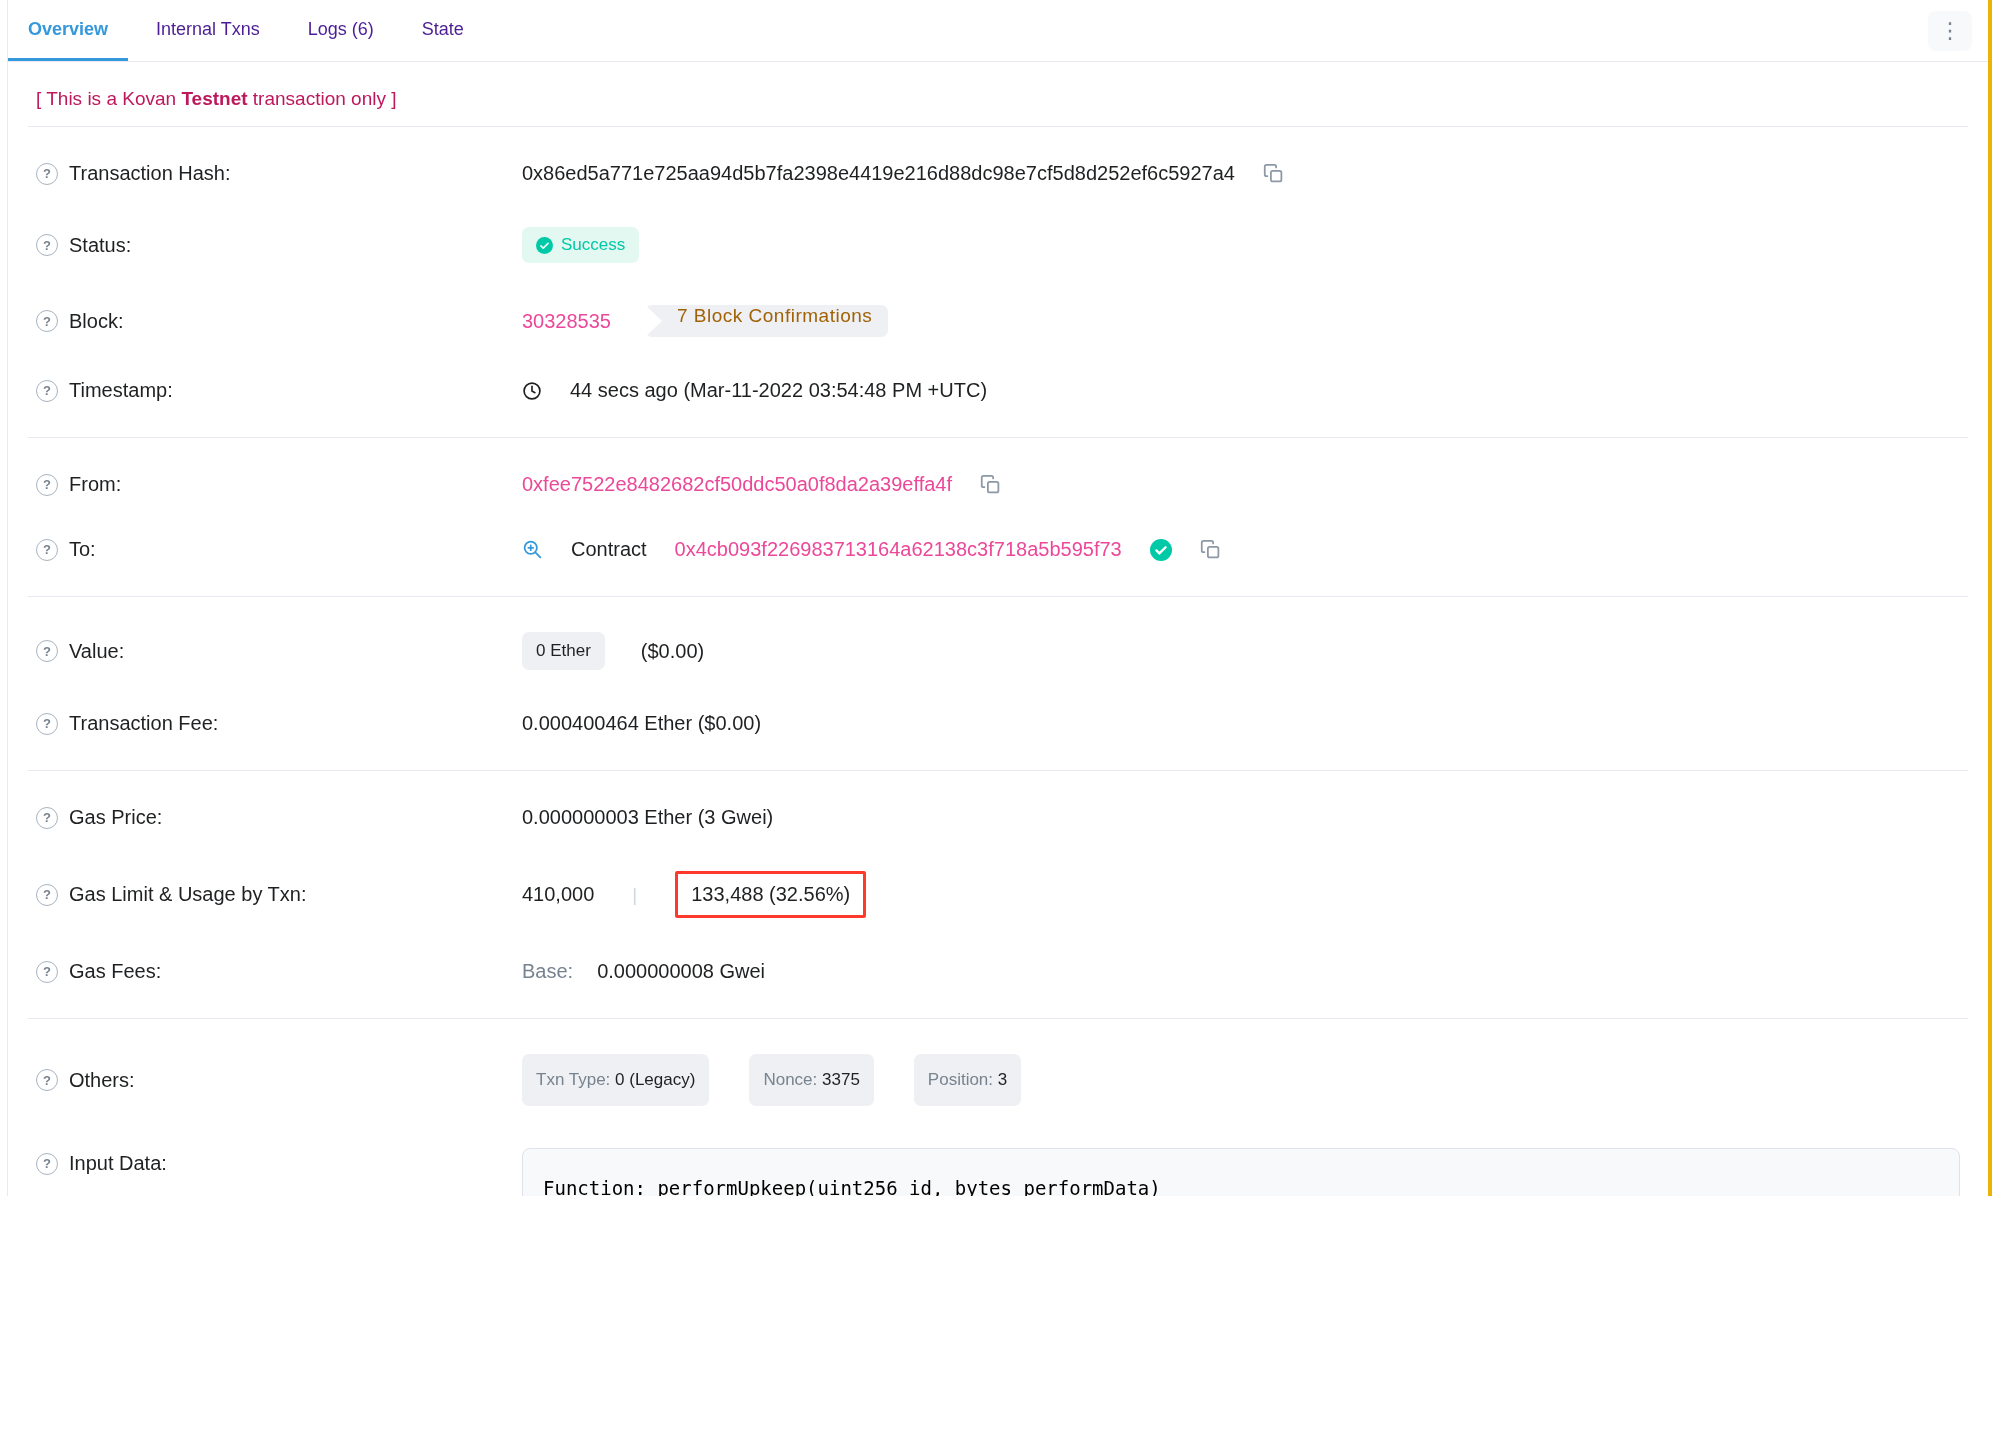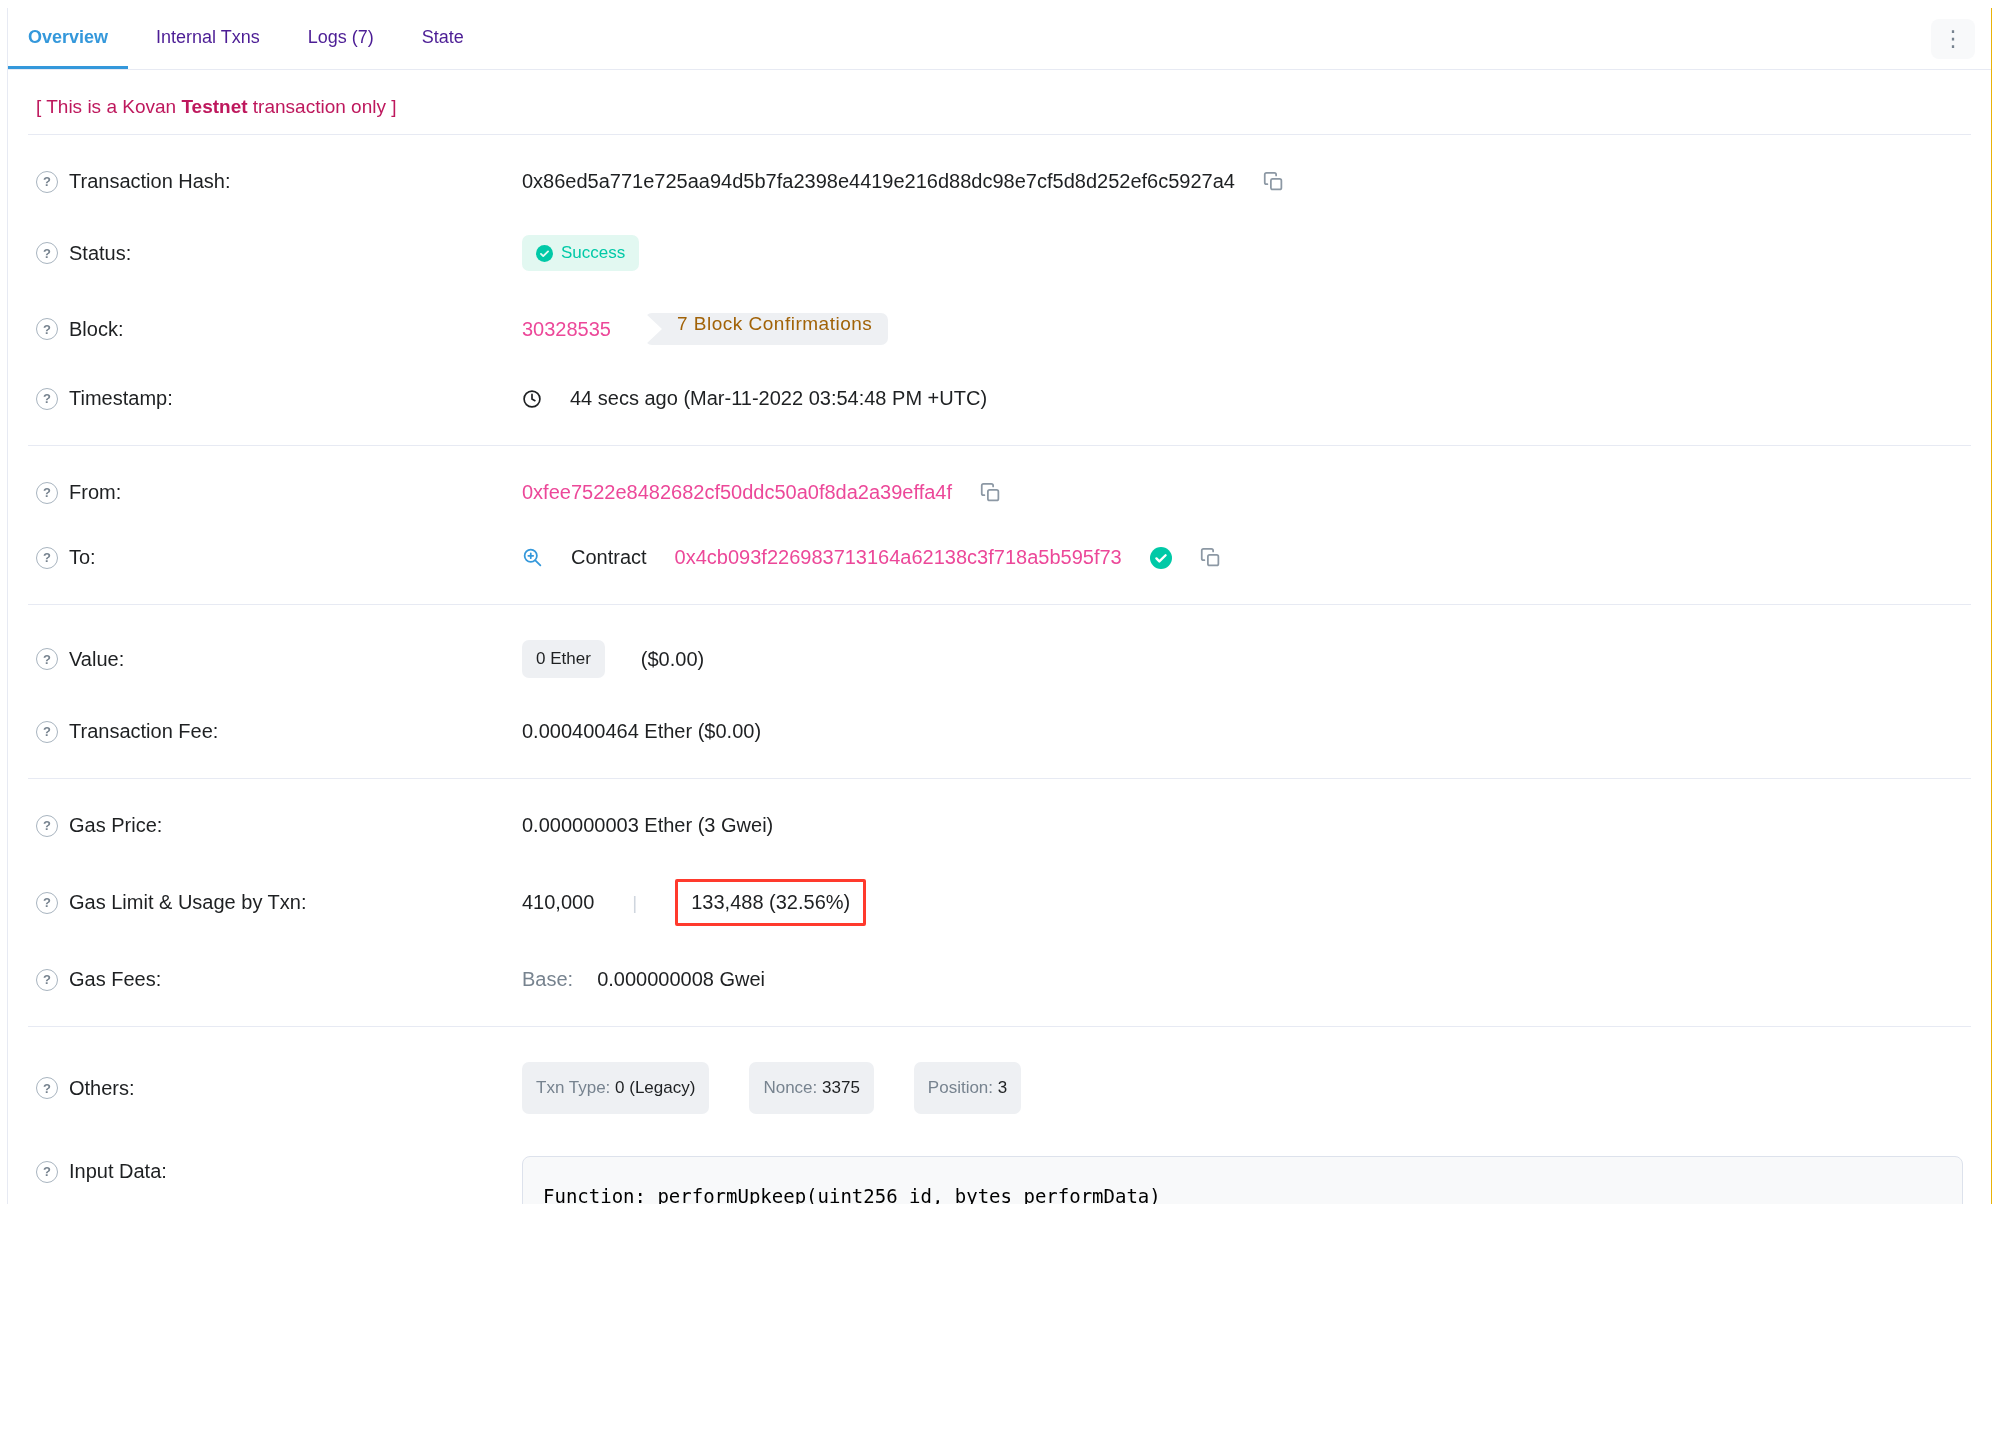--- a/index.html
+++ b/index.html
@@ -1,19 +1,19 @@
 <!DOCTYPE html>
 <html><head>
 <meta charset="utf-8">
 <style>
   * { box-sizing: border-box; margin: 0; padding: 0; }
   html,body { background:#ffffff; width:1999px; }
   body { font-family:"Liberation Sans","DejaVu Sans",sans-serif; color:#1e2022; }
 
-  .card { margin:8px 7px; border-left:1px solid #e7eaf3; border-right:1px solid #eab308;
+  .card { margin:0 7px; border-left:1px solid #e7eaf3; border-right:4px solid #eab308;
           height:1196px; overflow:hidden; background:#fff; }
 
   
   .tabbar { display:flex; align-items:stretch; height:62px; border-bottom:1px solid #e7eaf3; }
   .tab { display:flex; align-items:center; padding:0 20px; margin-right:8px; font-size:18px;
          font-weight:500; color:#4c1d95; cursor:pointer; border-bottom:3px solid transparent; }
   .tab.active { color:#3498db; font-weight:700; border-bottom-color:#3498db; }
   .kebab-btn { margin-left:auto; align-self:center; margin-right:16px; width:44px; height:40px;
                background:#f8f9fa; border:none; border-radius:8px; color:#77838f; font-size:22px;
                line-height:1; cursor:pointer; display:flex; align-items:center; justify-content:center; }
@@ -64,21 +64,21 @@
   svg { display:block; }
 </style>
 </head>
 <body>
 
 <div class="card">
 
   <div class="tabbar">
     <div class="tab active">Overview</div>
     <div class="tab">Internal Txns</div>
-    <div class="tab">Logs (7)</div>
+    <div class="tab">Logs (6)</div>
     <div class="tab">State</div>
     <button class="kebab-btn">
       <span>⋮</span>
     </button>
   </div>
 
   <div class="body-pad">
 
     <div class="warning">
       <span>[ This is a Kovan </span><b>Testnet</b><span> transaction only ]</span>

